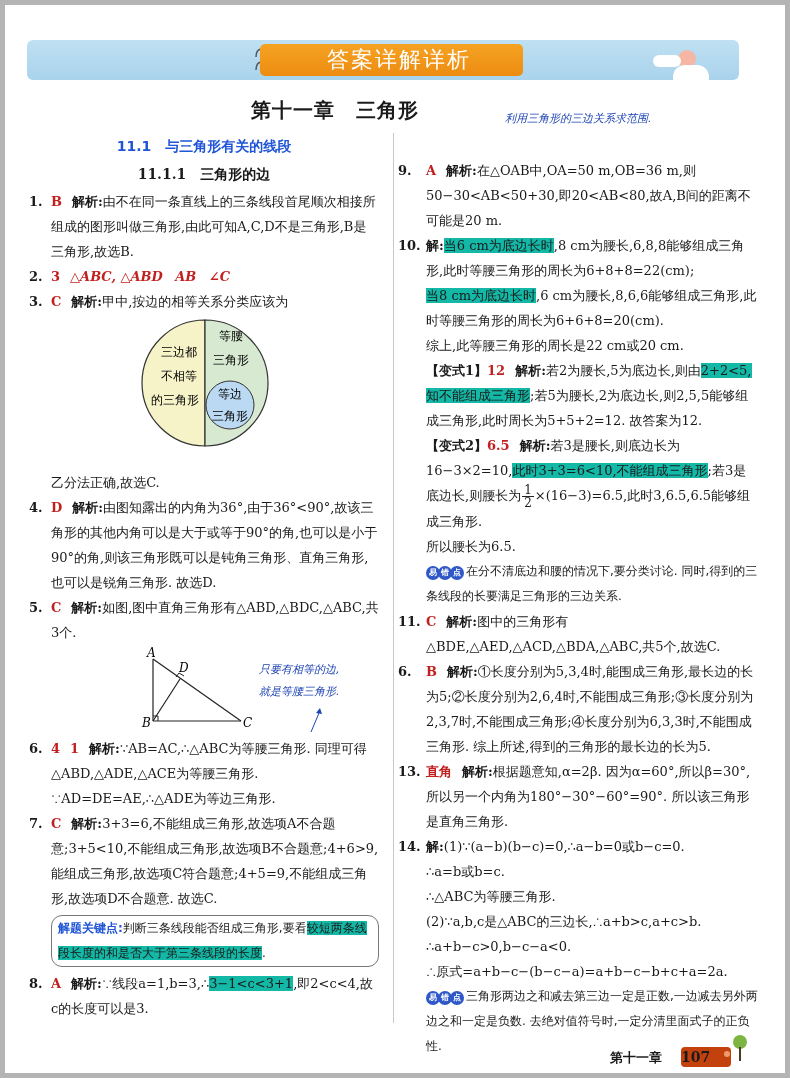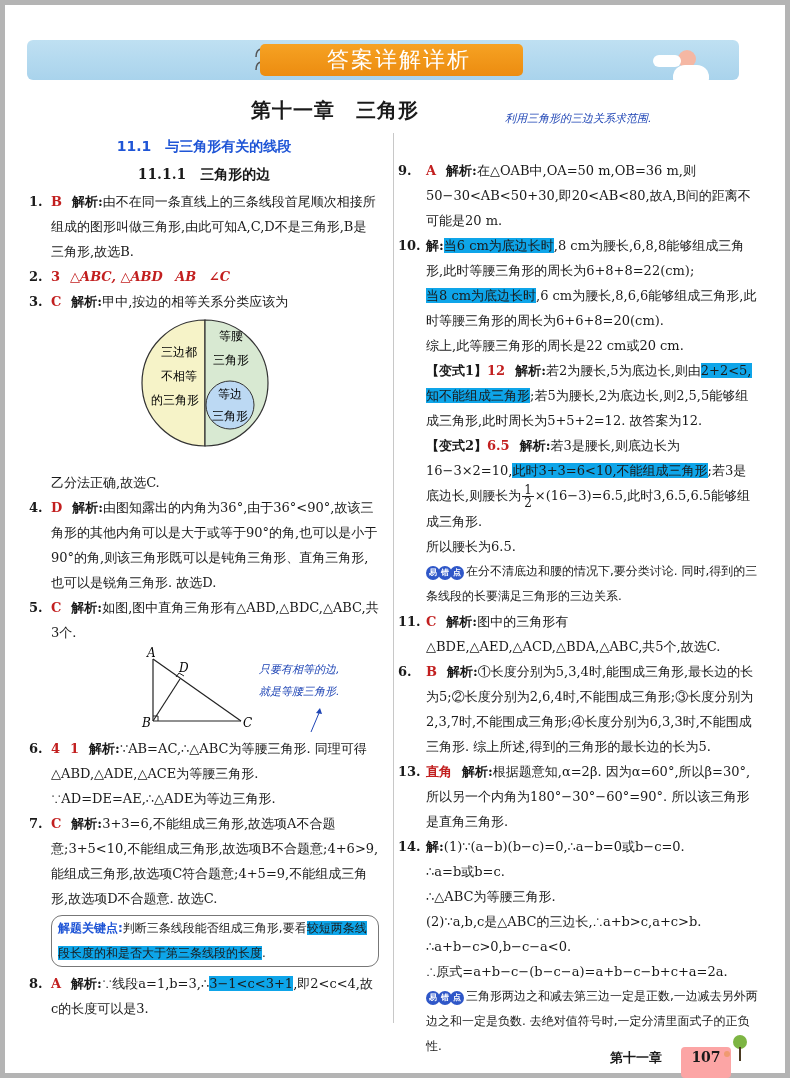--- a/index.html
+++ b/index.html
@@ -43,21 +43,21 @@
   .colR { left: 393px; top: 153px; width: 360px; }
 
   .sec-title { text-align: center; color: #1f55d6; font-family: "DejaVu Sans", sans-serif; font-weight: bold; font-size: 14px; line-height: 26px; }
   .subsec-title { text-align: center; font-weight: bold; font-size: 14px; line-height: 30px; }
 
   .item { position: relative; padding-left: 22px; }
   .item .num { position: absolute; left: 0; top: 0; font-weight: bold; }
   .colR .item { padding-left: 28px; }
   .ans { color: #c21f1f; font-weight: bold; margin-right: 10px; }
   .lbl { font-weight: bold; }
-  .hl { background: #0ea5e9; }
+  .hl { background: #14b8a6; }
   .red-math { color: #c21f1f; font-style: italic; font-weight: bold; }
 
   .mistake { font-size: 12px; font-family: "DejaVu Sans", sans-serif; padding-left: 22px; }
   .colR .mistake { padding-left: 28px; }
   .badges { display: inline-block; vertical-align: middle; margin-right: 4px; }
   .badge { display: inline-block; width: 14px; height: 14px; border-radius: 50%; background: #2f57c8; color: #fff; font-size: 8px; line-height: 14px; text-align: center; margin-right: -2px; font-weight: bold; }
 
   .keybox {
     margin: 4px 0 4px 22px; border: 1px solid #777; border-radius: 11px; padding: 0 6px;
     font-size: 12px; font-family: "DejaVu Sans", sans-serif;
@@ -66,21 +66,21 @@
 
   .venn { position: relative; height: 148px; margin: 4px 0; }
   .tri  { position: relative; height: 85px; margin: 2px 0 4px; }
   .tri-note { position: absolute; left: 230px; top: 12px; font-size: 11px; line-height: 22px; color: #1f45b5; font-family: "DejaVu Sans", sans-serif; font-style: italic; }
 
   .frac { display: inline-block; vertical-align: middle; text-align: center; line-height: 12px; font-size: 12px; margin: 0 1px; }
   .frac span { display: block; }
   .frac .top { border-bottom: 1px solid #222; padding: 0 2px; }
 
   .footer-ch { position: absolute; left: 605px; top: 1044px; font-family: "DejaVu Sans", sans-serif; font-weight: bold; font-size: 13px; }
-  .footer-pg { position: absolute; left: 676px; top: 1042px; width: 50px; height: 31px; background: #fca5a5; border-radius: 4px; font-weight: bold; font-size: 14px; text-align: center; line-height: 20px; }
+  .footer-pg { position: absolute; left: 676px; top: 1042px; width: 50px; height: 20px; background: #c2410c; border-radius: 4px; font-weight: bold; font-size: 14px; text-align: left; line-height: 20px; }
   .tree-top { position: absolute; left: 728px; top: 1030px; width: 14px; height: 14px; border-radius: 50%; background: #7db543; }
   .tree-trunk { position: absolute; left: 734px; top: 1042px; width: 2px; height: 14px; background: #4b3a22; }
   .tree-dot { position: absolute; left: 719px; top: 1046px; width: 6px; height: 6px; border-radius: 50%; background: #f09a70; }
 </style>
 </head>
 <body>
 
 <div class="page">
 
   <div class="banner"></div>

